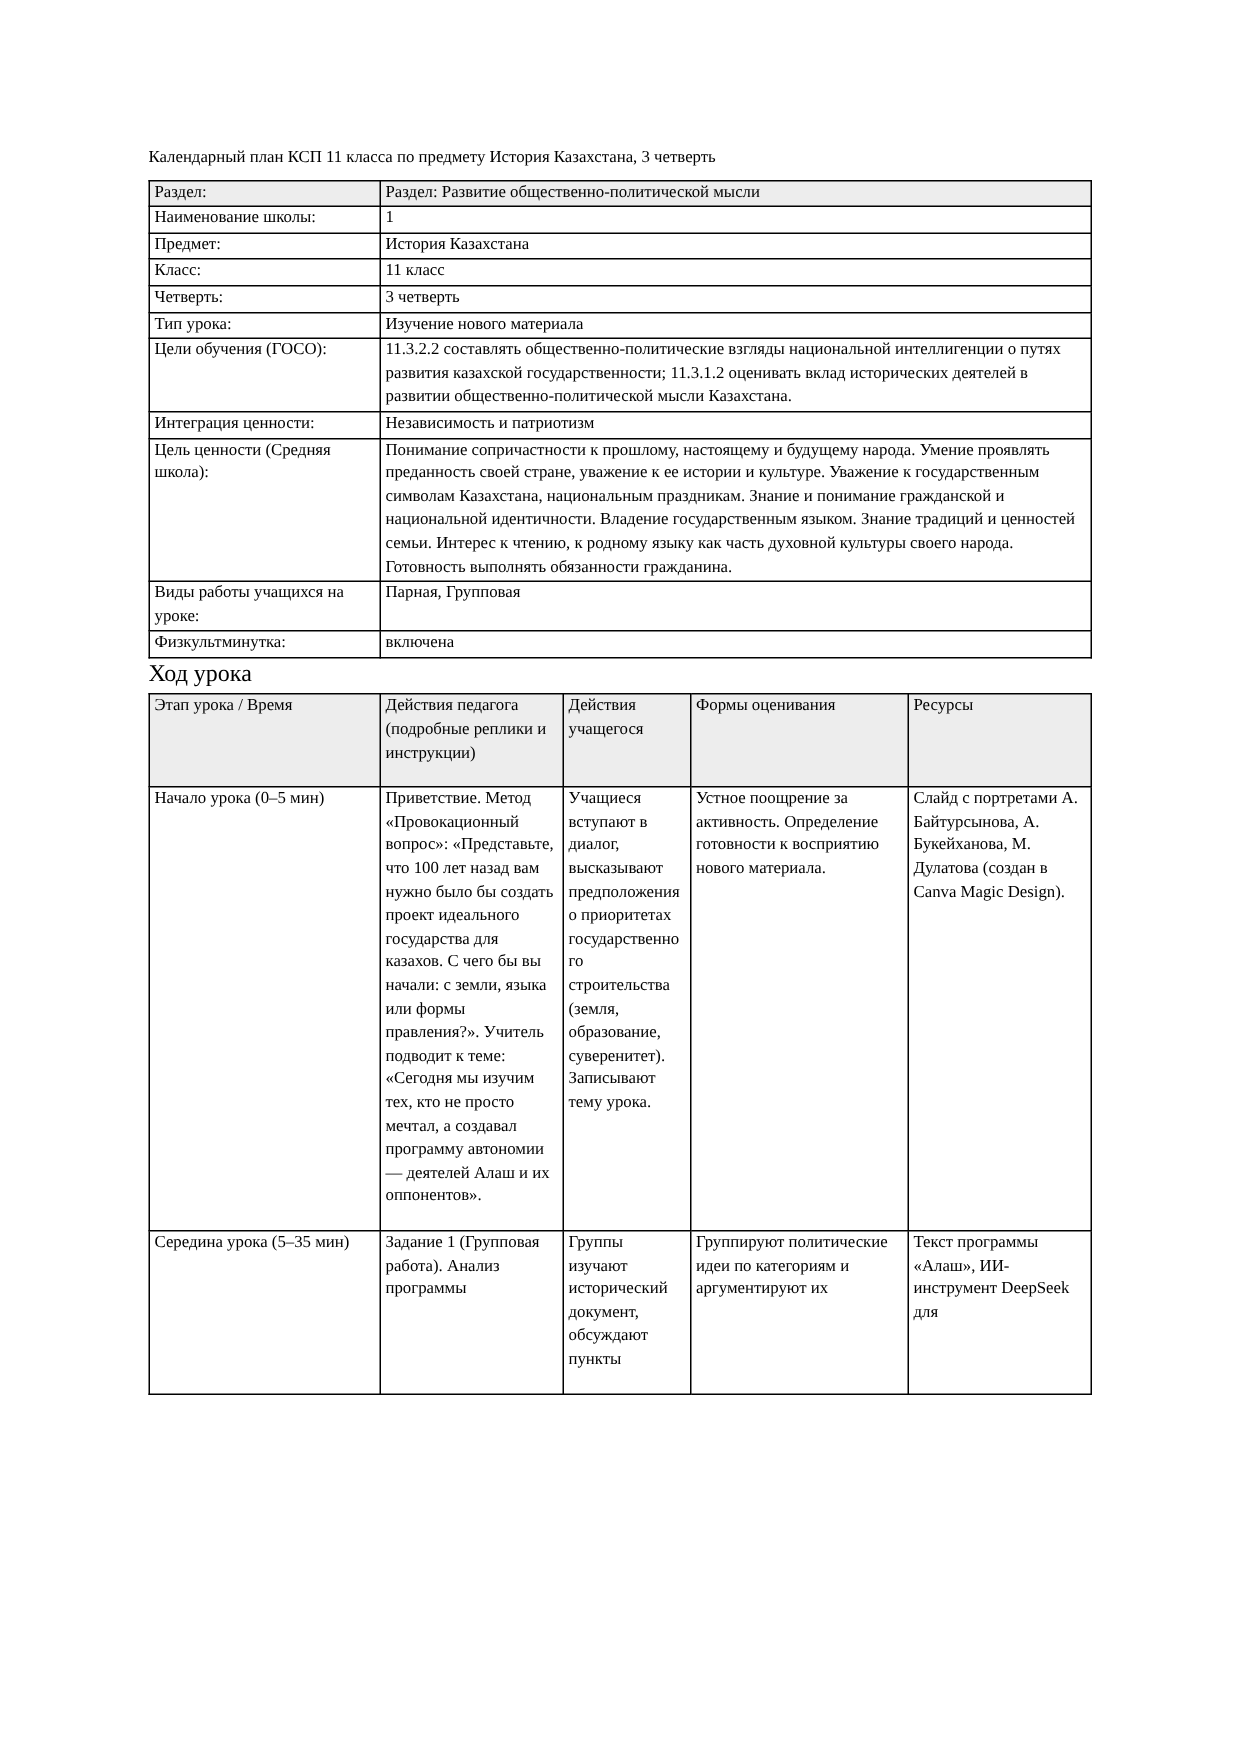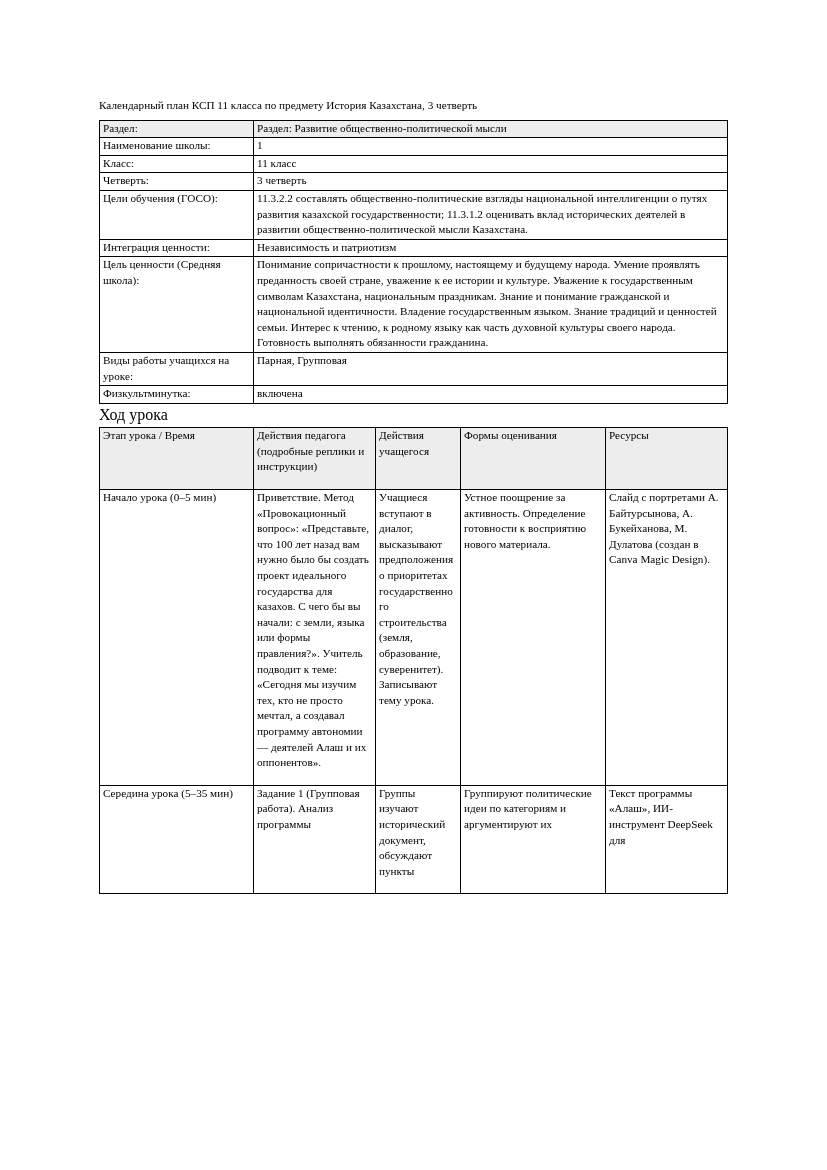--- a/index.html
+++ b/index.html
@@ -90,26 +90,34 @@
       <tbody>
         <tr class="shaded">
           <td>Раздел:</td>
           <td>Раздел: Развитие общественно-политической мысли</td>
         </tr>
         <tr>
           <td>Наименование школы:</td>
           <td>1</td>
         </tr>
         <tr>
+          <td>Предмет:</td>
+          <td>История Казахстана</td>
+        </tr>
+        <tr>
           <td>Класс:</td>
           <td>11 класс</td>
         </tr>
         <tr>
           <td>Четверть:</td>
           <td>3 четверть</td>
+        </tr>
+        <tr>
+          <td>Тип урока:</td>
+          <td>Изучение нового материала</td>
         </tr>
         <tr>
           <td>Цели обучения (ГОСО):</td>
           <td>11.3.2.2 составлять общественно-политические взгляды национальной интеллигенции о путях развития казахской государственности; 11.3.1.2 оценивать вклад исторических деятелей в развитии общественно-политической мысли Казахстана.</td>
         </tr>
         <tr>
           <td>Интеграция ценности:</td>
           <td>Независимость и патриотизм</td>
         </tr>
         <tr>

